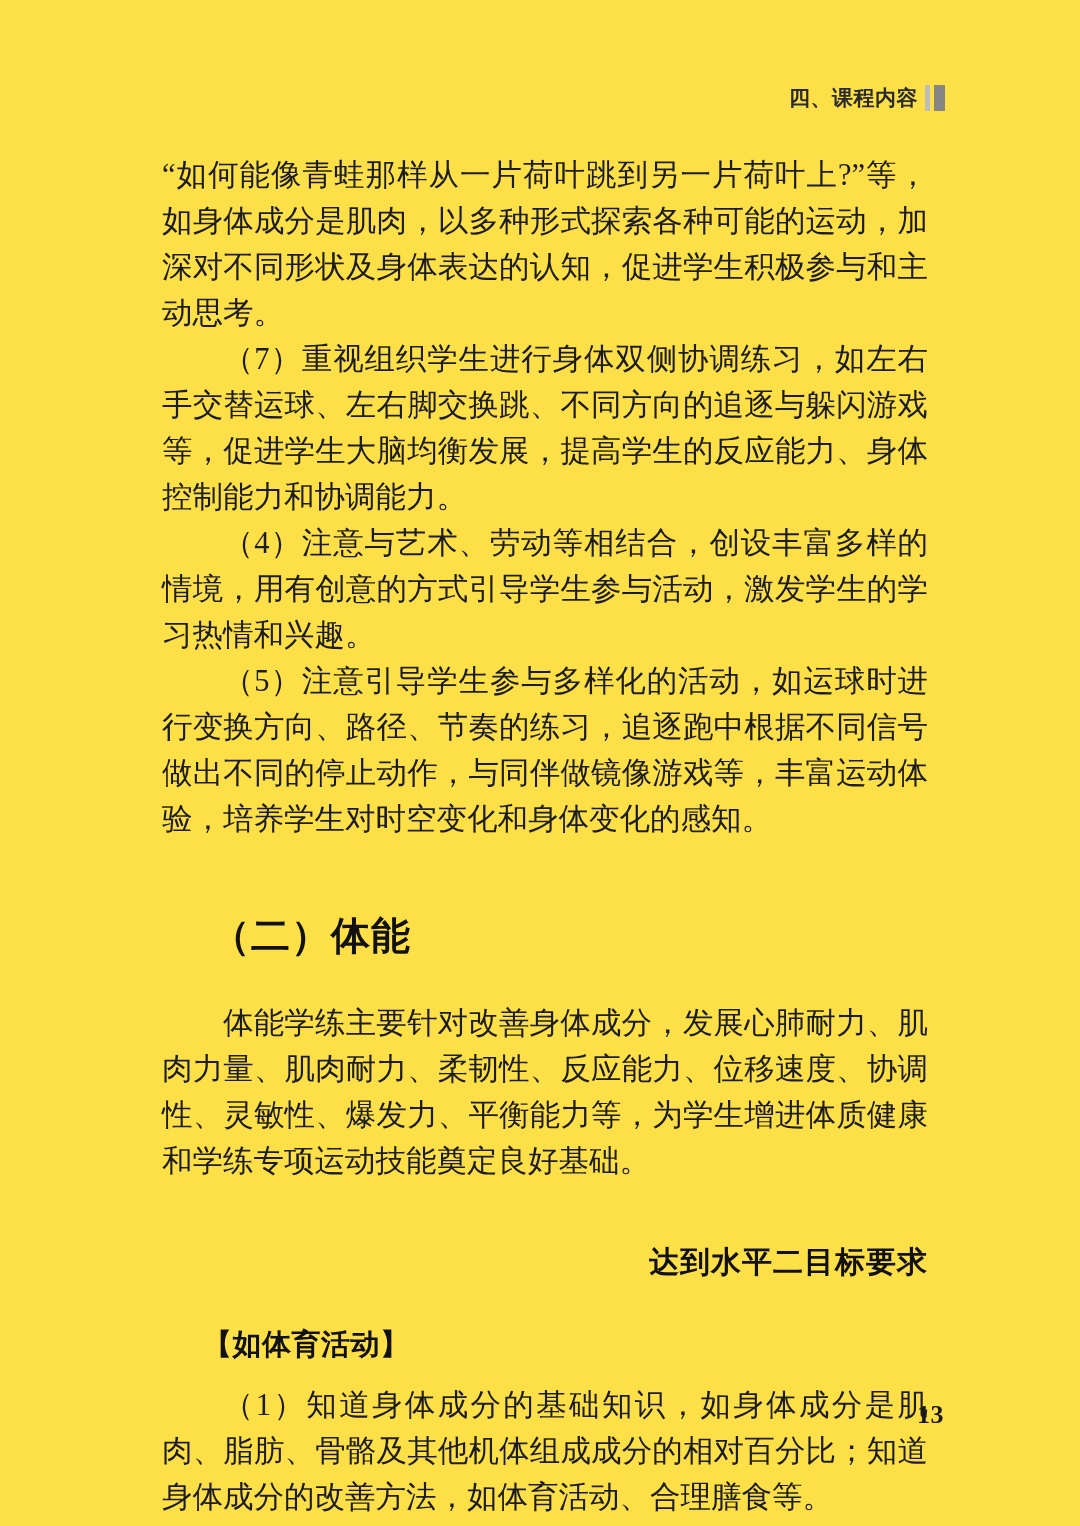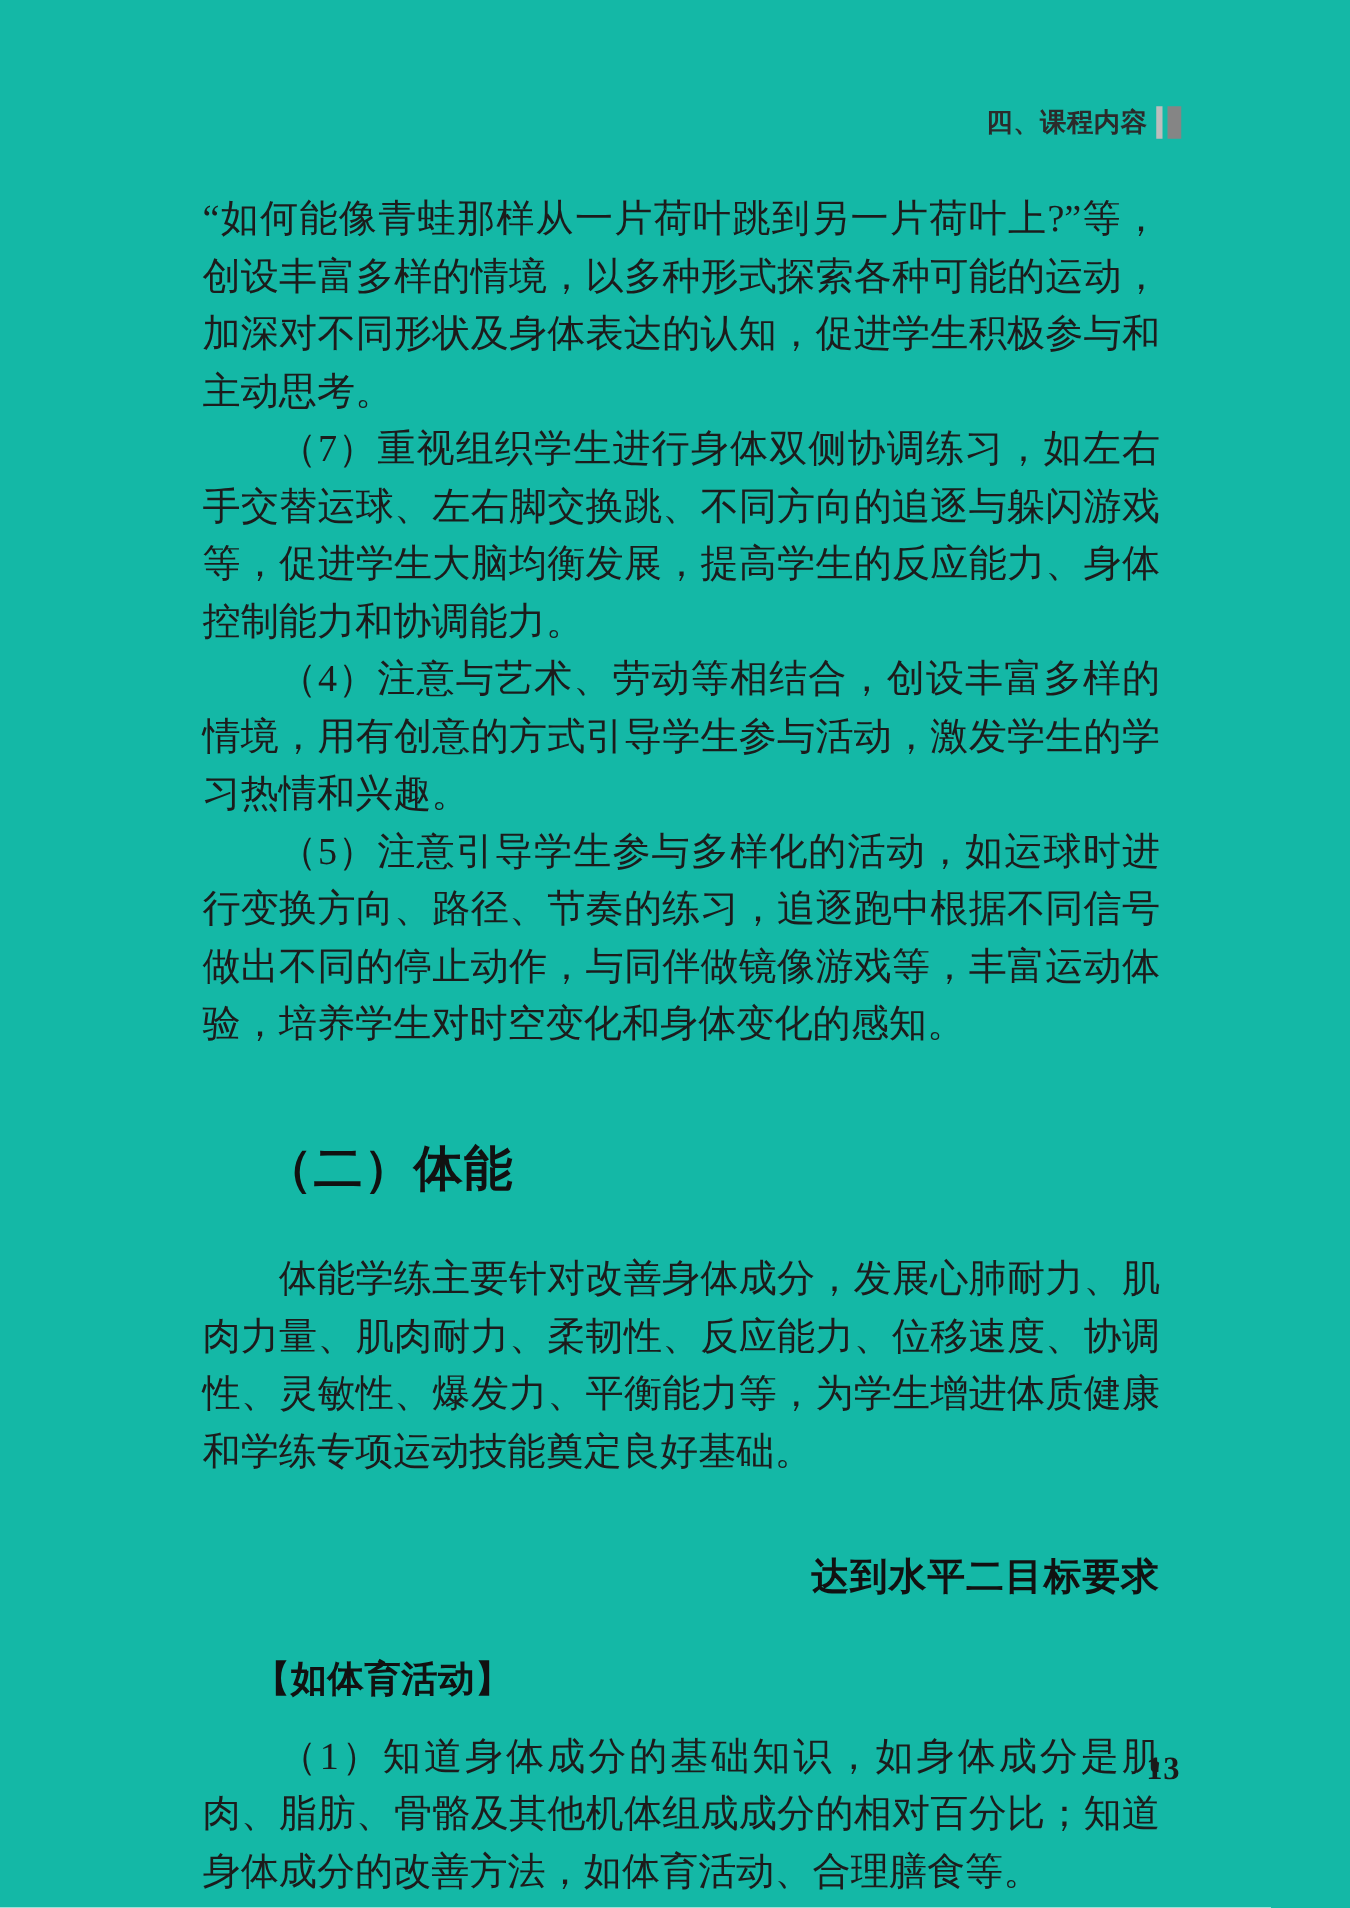--- a/index.html
+++ b/index.html
@@ -8,21 +8,21 @@
     background: #ffffff;
   }
   body {
     font-family: "Liberation Serif", "DejaVu Serif", serif;
     color: #1a1a1a;
   }
   #page {
     position: relative;
     width: 1080px;
     height: 1526px;
-    background: #14b8a6;
+    background: #fde047;
     overflow: hidden;
   }
 
   
   .running-header {
     position: absolute;
     top: 84px;
     right: 135px;
     display: flex;
     align-items: center;
@@ -131,21 +131,21 @@
   <div class="running-header">
     <span class="running-header-text">四、课程内容</span>
     <span class="header-rules">
       <span class="rule-thin"></span>
       <span class="rule-thick"></span>
     </span>
   </div>
 
   <div class="content">
 
-    <p class="body-text">“如何能像青蛙那样从一片荷叶跳到另一片荷叶上?”等，创设丰富多样的情境，以多种形式探索各种可能的运动，加深对不同形状及身体表达的认知，促进学生积极参与和主动思考。</p>
+    <p class="body-text">“如何能像青蛙那样从一片荷叶跳到另一片荷叶上?”等，如身体成分是肌肉，以多种形式探索各种可能的运动，加深对不同形状及身体表达的认知，促进学生积极参与和主动思考。</p>
 
     <p class="body-text indent">（7）重视组织学生进行身体双侧协调练习，如左右手交替运球、左右脚交换跳、不同方向的追逐与躲闪游戏等，促进学生大脑均衡发展，提高学生的反应能力、身体控制能力和协调能力。</p>
 
     <p class="body-text indent">（4）注意与艺术、劳动等相结合，创设丰富多样的情境，用有创意的方式引导学生参与活动，激发学生的学习热情和兴趣。</p>
 
     <p class="body-text indent">（5）注意引导学生参与多样化的活动，如运球时进行变换方向、路径、节奏的练习，追逐跑中根据不同信号做出不同的停止动作，与同伴做镜像游戏等，丰富运动体验，培养学生对时空变化和身体变化的感知。</p>
 
     <div class="gap-xl"></div>
 
     <h2 class="section-heading">（二）体能</h2>

